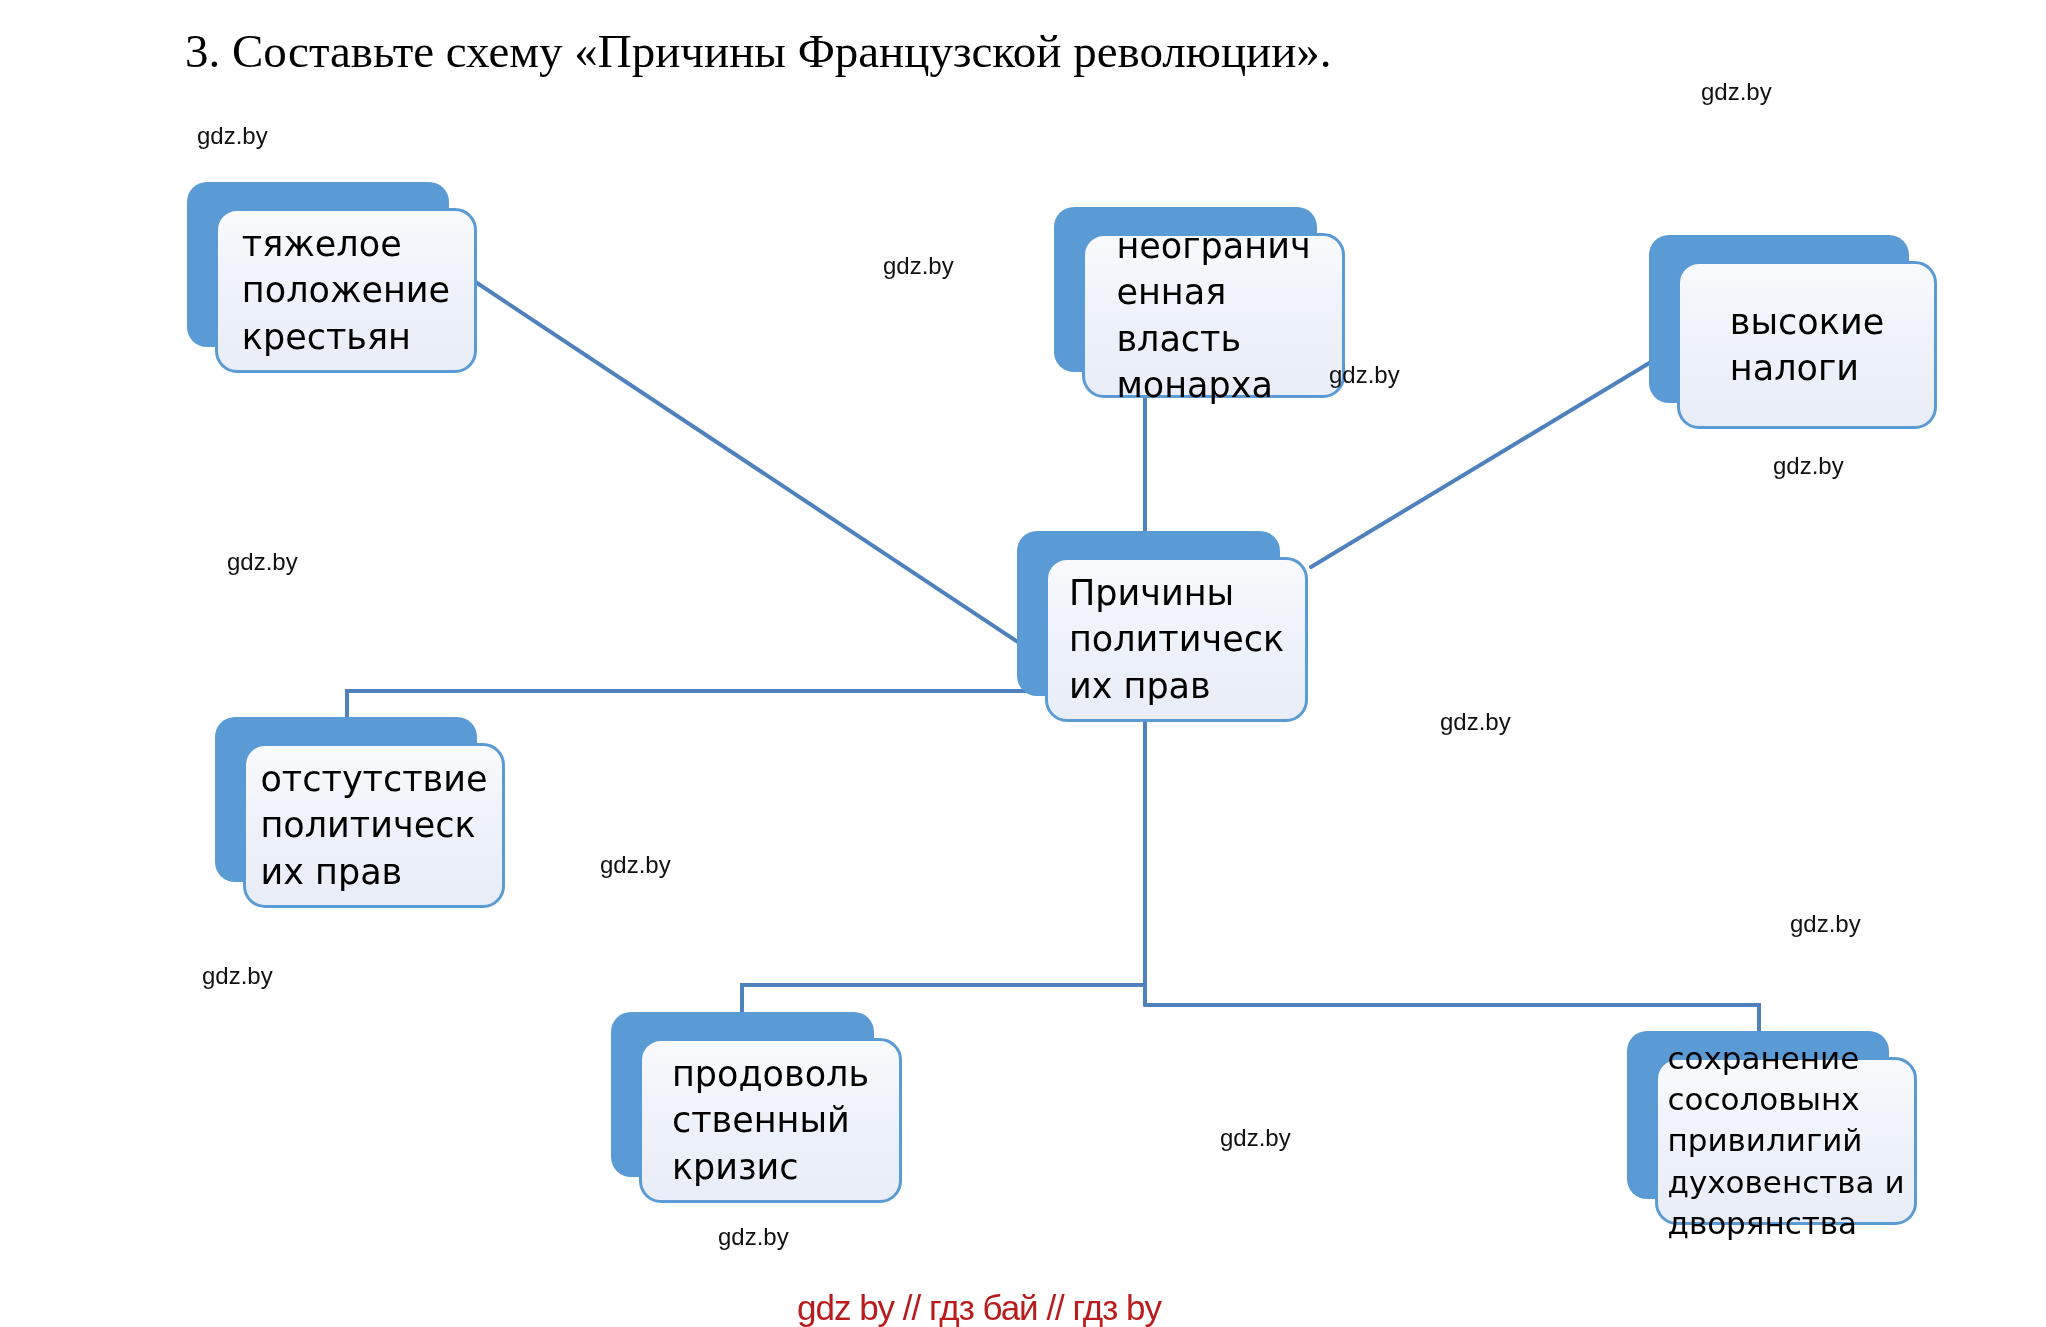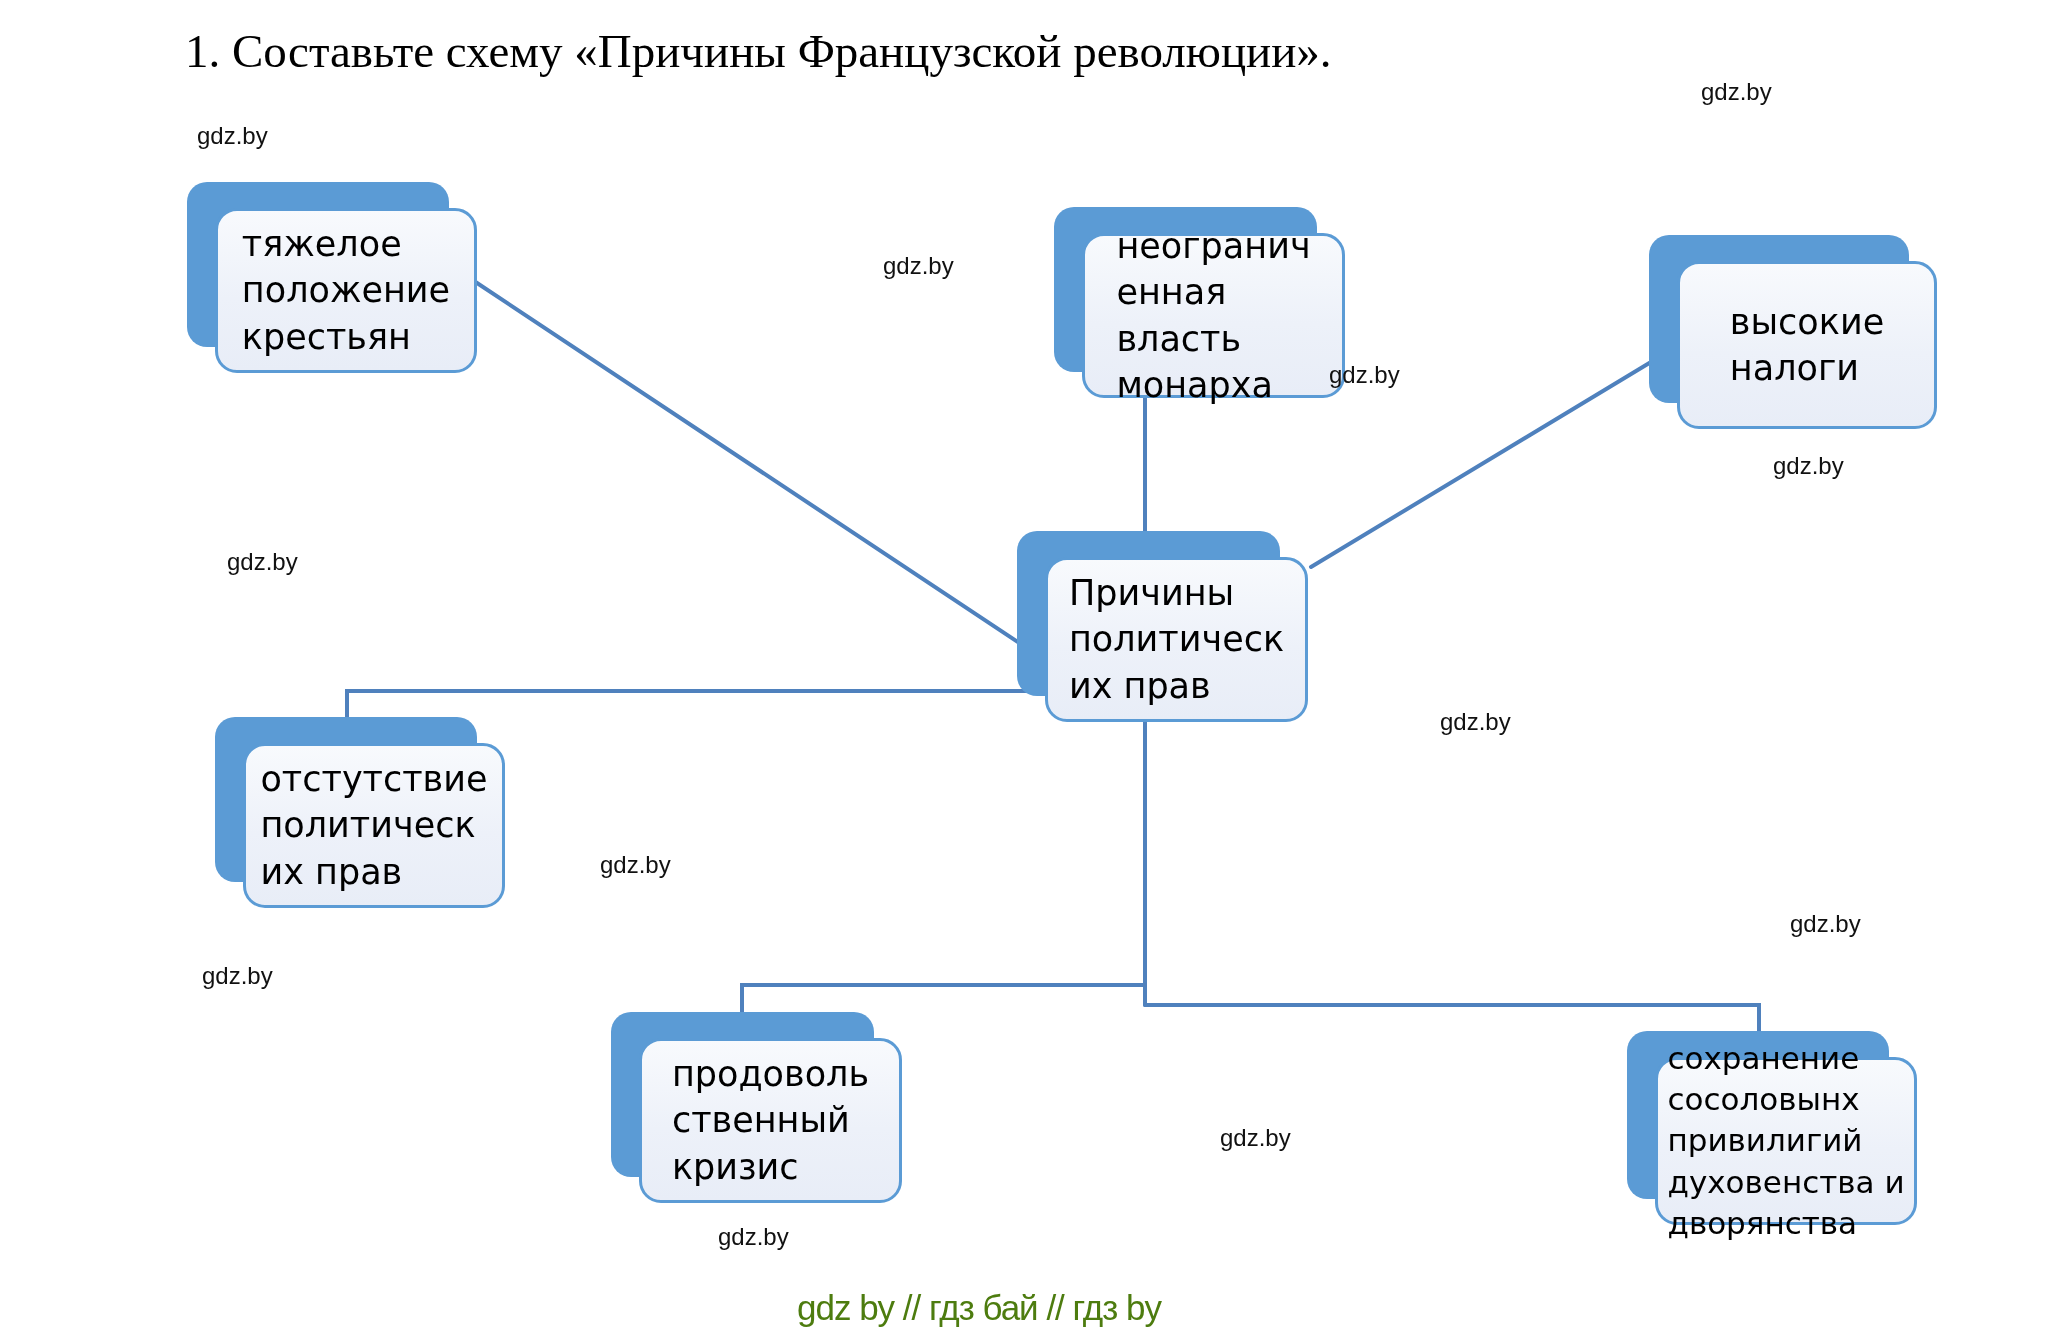--- a/index.html
+++ b/index.html
@@ -95,21 +95,21 @@
     font-family: "Liberation Sans", sans-serif;
     white-space: nowrap;
   }
 </style>
 </head>
 <body>
 
 <div id="page-root">
 
 
-  <div class="page-title">1. Составьте схему «Причины Французской революции».</div>
+  <div class="page-title">3. Составьте схему «Причины Французской революции».</div>
 
   <svg class="connectors" width="2046" height="1327" viewBox="0 0 2046 1327">
     <g fill="none" stroke="#4f81bd" stroke-width="4" stroke-linecap="round" stroke-linejoin="miter">
       <path d="M474,281 L1042,658"></path>
       <path d="M1145,397 L1145,533"></path>
       <path d="M1311,567 L1651,362"></path>
       <path d="M1043,691 L347,691 L347,717"></path>
       <path d="M1145,722 L1145,1005"></path>
       <path d="M1145,985 L742,985 L742,1012"></path>
       <path d="M1145,1005 L1759,1005 L1759,1032"></path>
@@ -187,15 +187,15 @@
   <div class="wm w4">gdz.by</div>
   <div class="wm w5">gdz.by</div>
   <div class="wm w6">gdz.by</div>
   <div class="wm w7">gdz.by</div>
   <div class="wm w8">gdz.by</div>
   <div class="wm w9">gdz.by</div>
   <div class="wm w10">gdz.by</div>
   <div class="wm w11">gdz.by</div>
   <div class="wm w12">gdz.by</div>
 
-  <div class="footer-line" style="color:#4d7c0f;">gdz by  //  гдз бай  //  гдз by</div>
+  <div class="footer-line" style="color:#b91c1c;">gdz by  //  гдз бай  //  гдз by</div>
 
 </div>
 
 </body></html>

